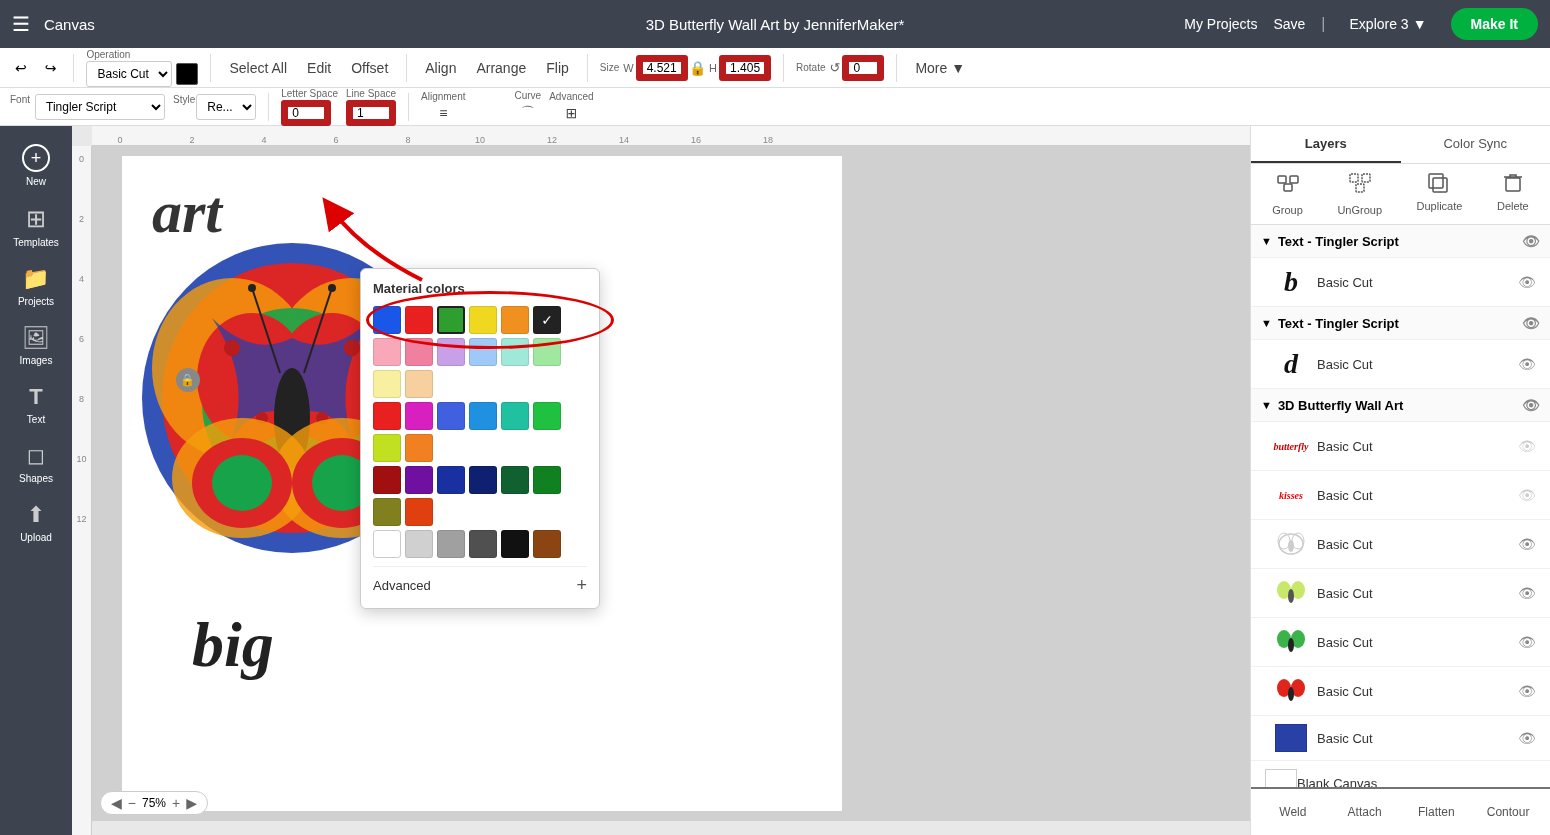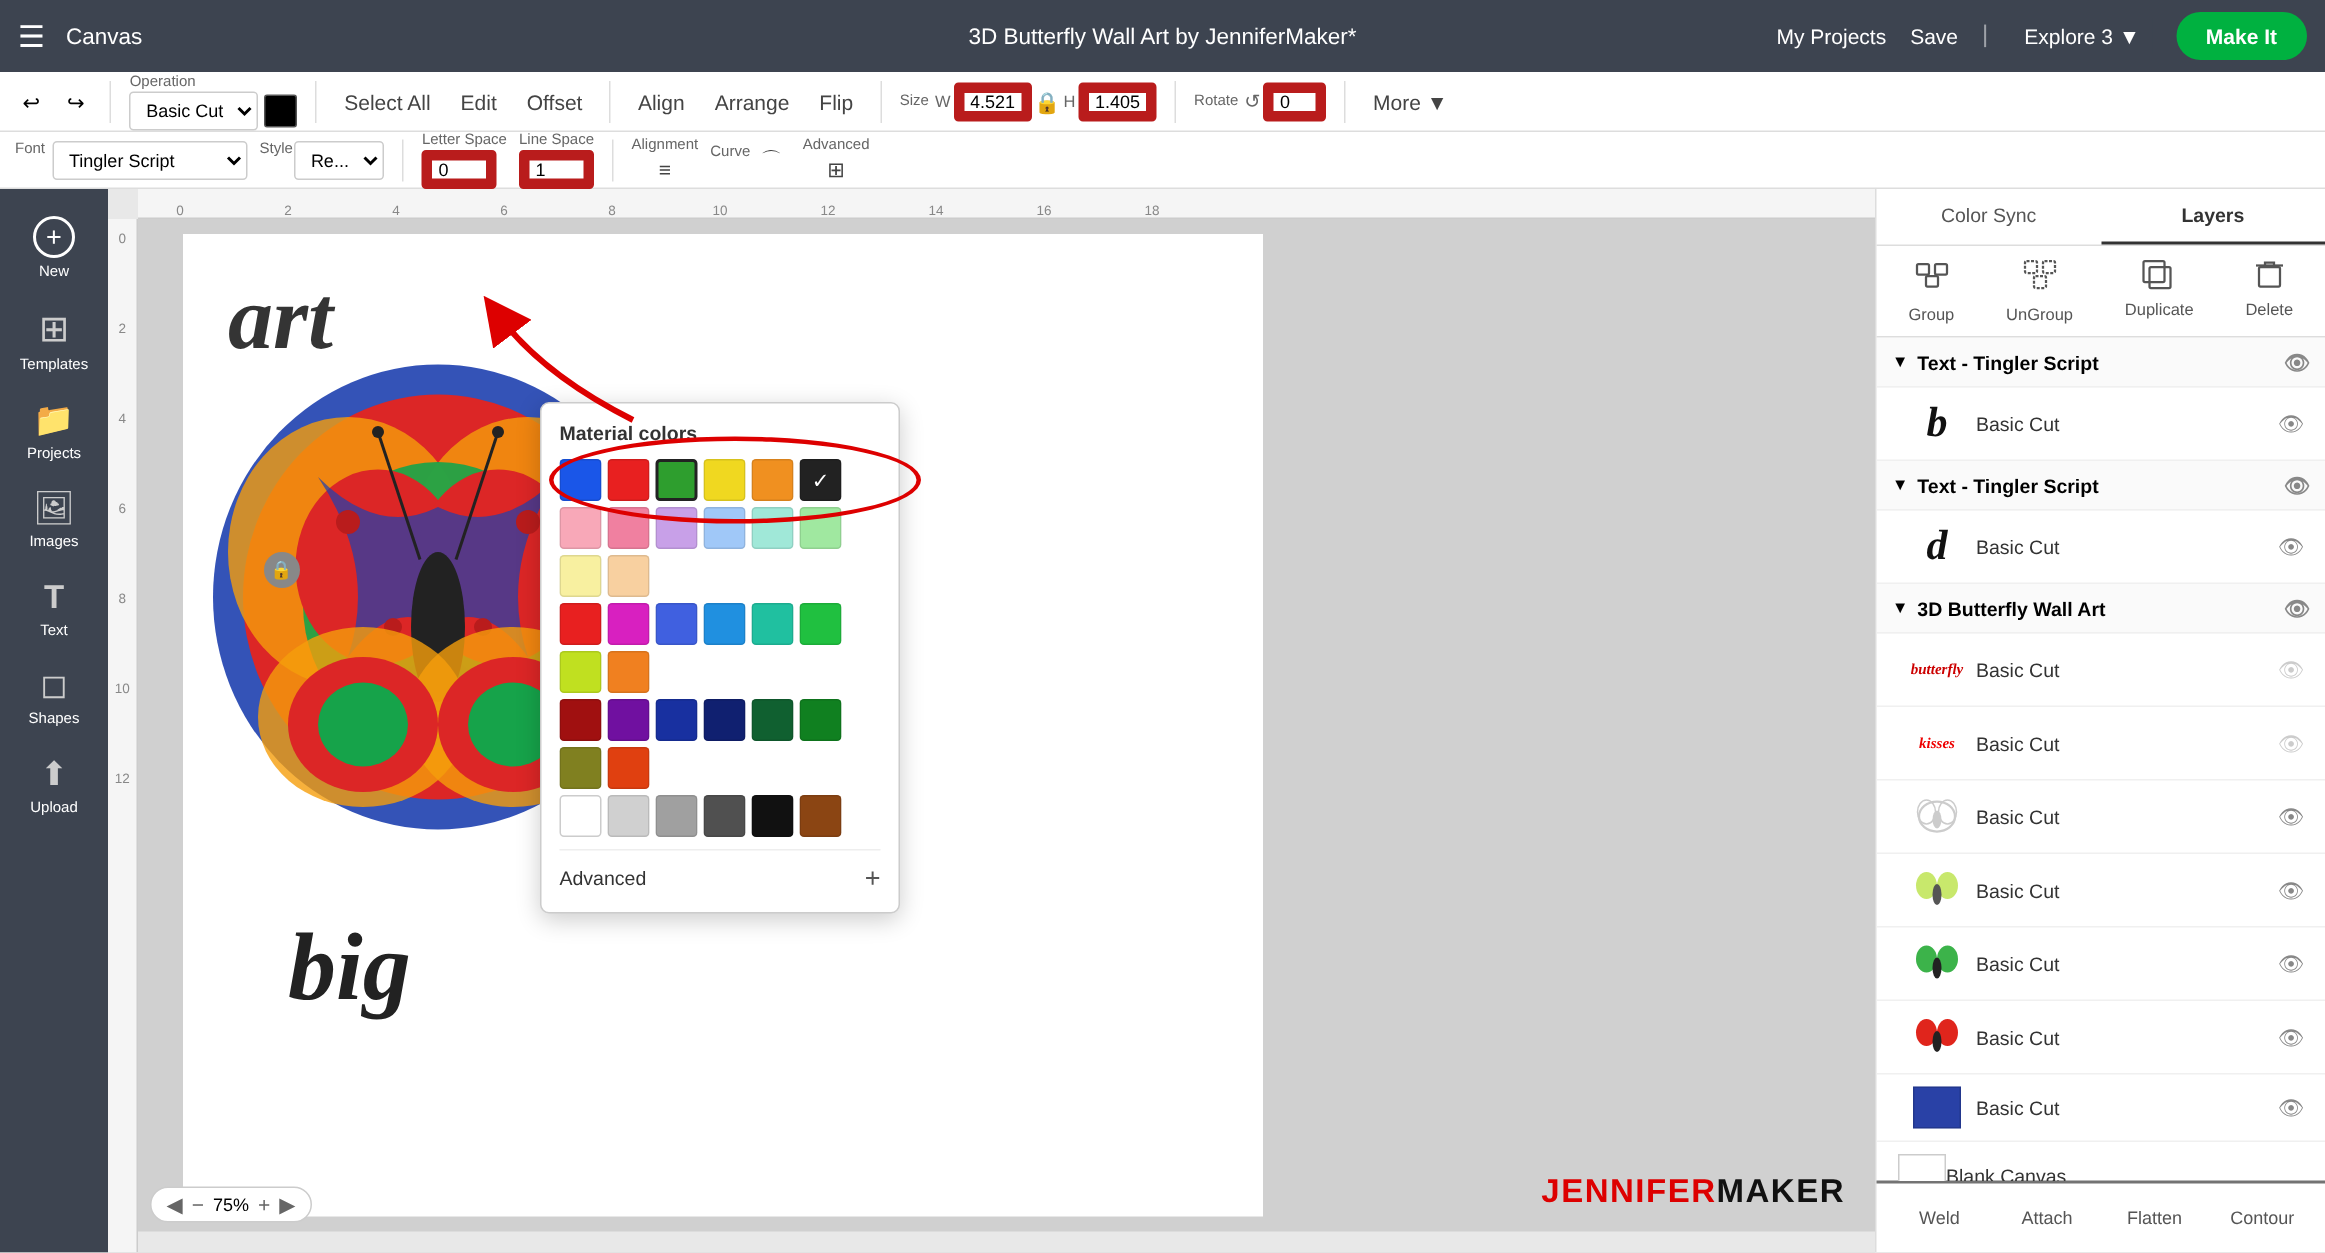--- a/index.html
+++ b/index.html
@@ -196,21 +196,21 @@
   </div>
   <div style="display:flex;flex-direction:column;gap:1px;">
     <span class="toolbar-label">Line Space</span>
     <input class="toolbar-input" value="1" style="width: 50px;">
   </div>
   <div class="toolbar-separator"></div>
   <div style="display:flex;flex-direction:column;gap:1px;">
     <span class="toolbar-label">Alignment</span>
     <button class="toolbar-btn">≡</button>
   </div>
-  <div style="display:flex;flex-direction:row;gap:1px;">
+  <div style="display:flex;flex-direction:column;gap:1px;margin-left:41px;">
     <span class="toolbar-label">Curve</span>
     <button class="toolbar-btn">⌒</button>
   </div>
   <div style="display:flex;flex-direction:column;gap:1px;">
     <span class="toolbar-label">Advanced</span>
     <button class="toolbar-btn">⊞</button>
   </div>
 </div>
 
 <div class="main-area">
@@ -405,30 +405,27 @@
     </svg>
 
     <div style="position:absolute;bottom:20px;left:28px;display:flex;align-items:center;gap:6px;background:#fff;border:1px solid #ccc;border-radius:12px;padding:3px 10px;font-size:12px;z-index:10;">
       <button style="background:none;border:none;cursor:pointer;font-size:14px;color:#666;">◀</button>
       <button style="background:none;border:none;cursor:pointer;font-size:14px;color:#666;">−</button>
       <span>75%</span>
       <button style="background:none;border:none;cursor:pointer;font-size:14px;color:#666;">+</button>
       <button style="background:none;border:none;cursor:pointer;font-size:14px;color:#666;">▶</button>
     </div>
 
-    <div style="position:absolute;bottom:28px;right:20px;font-size:22px;font-weight:900;letter-spacing:1px;color:#dd0000;z-index:50;pointer-events:none;">
-      JENNIFER<span style="color:#111;">MAKER</span>
-    </div>
   </div>
 
   <div class="right-panel">
 
     <div class="panel-tabs">
+      <div class="panel-tab active">Layers</div>
       <div class="panel-tab">Color Sync</div>
-      <div class="panel-tab active">Layers</div>
     </div>
 
     <div class="panel-actions">
       <div class="panel-action">
         <span style="font-size:22px;">
           <svg width="24" height="22" viewBox="0 0 24 22">
               <rect x="2" y="4" width="8" height="7" rx="1" fill="none" stroke="#555" stroke-width="1.5"></rect>
               <rect x="14" y="4" width="8" height="7" rx="1" fill="none" stroke="#555" stroke-width="1.5"></rect>
               <rect x="8" y="12" width="8" height="7" rx="1" fill="none" stroke="#555" stroke-width="1.5"></rect>
             </svg>

